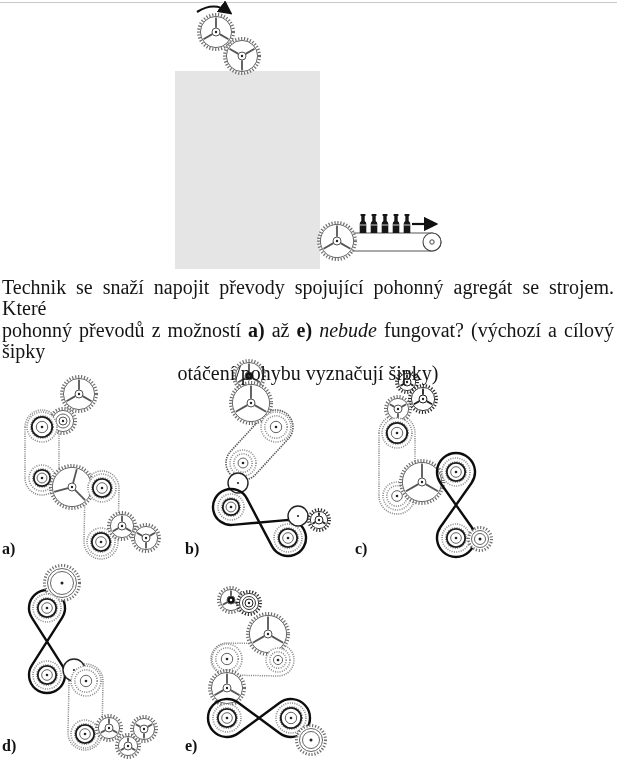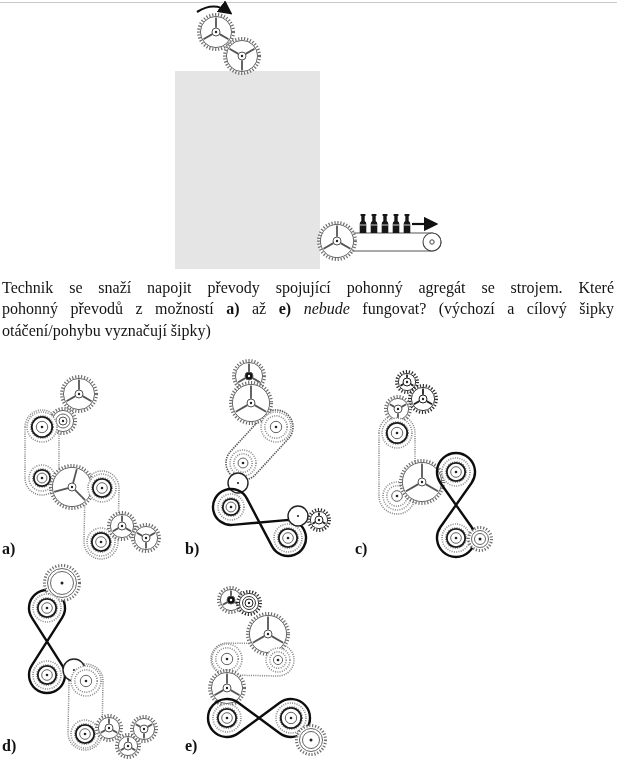--- a/index.html
+++ b/index.html
@@ -3,24 +3,24 @@
 <meta charset="utf-8">
 <style>
   html,body{margin:0;padding:0;}
   body{
     width:617px;height:762px;position:relative;overflow:hidden;
     background:#ffffff;font-family:"Liberation Serif", serif;
   }
   #scene{position:absolute;left:0;top:0;width:617px;height:762px;}
   .question{
     position:absolute;left:2px;top:277px;width:612px;
-    font-size:16px;line-height:21.4px;color:#141414;
+    font-size:20px;line-height:21.4px;color:#141414;
   }
   .question .jl{text-align:justify;text-align-last:justify;white-space:normal;}
-  .question .ll{text-align:left;}
+  .question .ll{text-align:center;}
   .question span.b{font-weight:700;}
   .question span.i{font-style:italic;}
   .opt-label{
     position:absolute;font-weight:700;font-size:16px;color:#111;
     font-family:"Liberation Serif", serif;
   }
   .pos-a{left:2px;top:540px;}
   .pos-b{left:185px;top:540px;}
   .pos-c{left:355px;top:540px;}
   .pos-d{left:2px;top:737px;}

